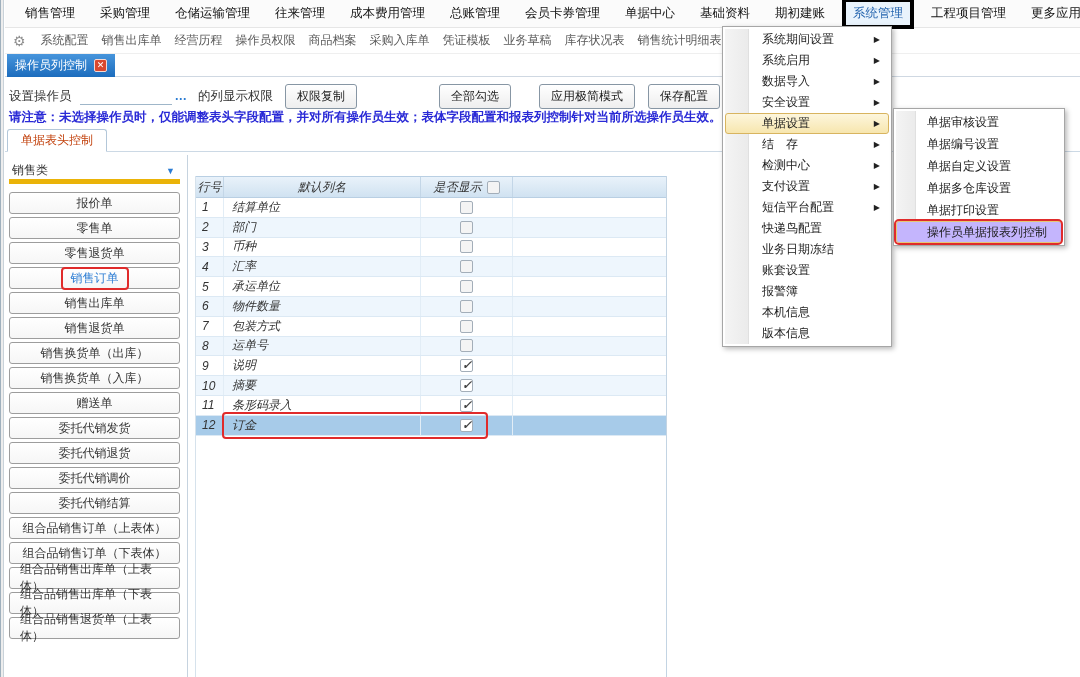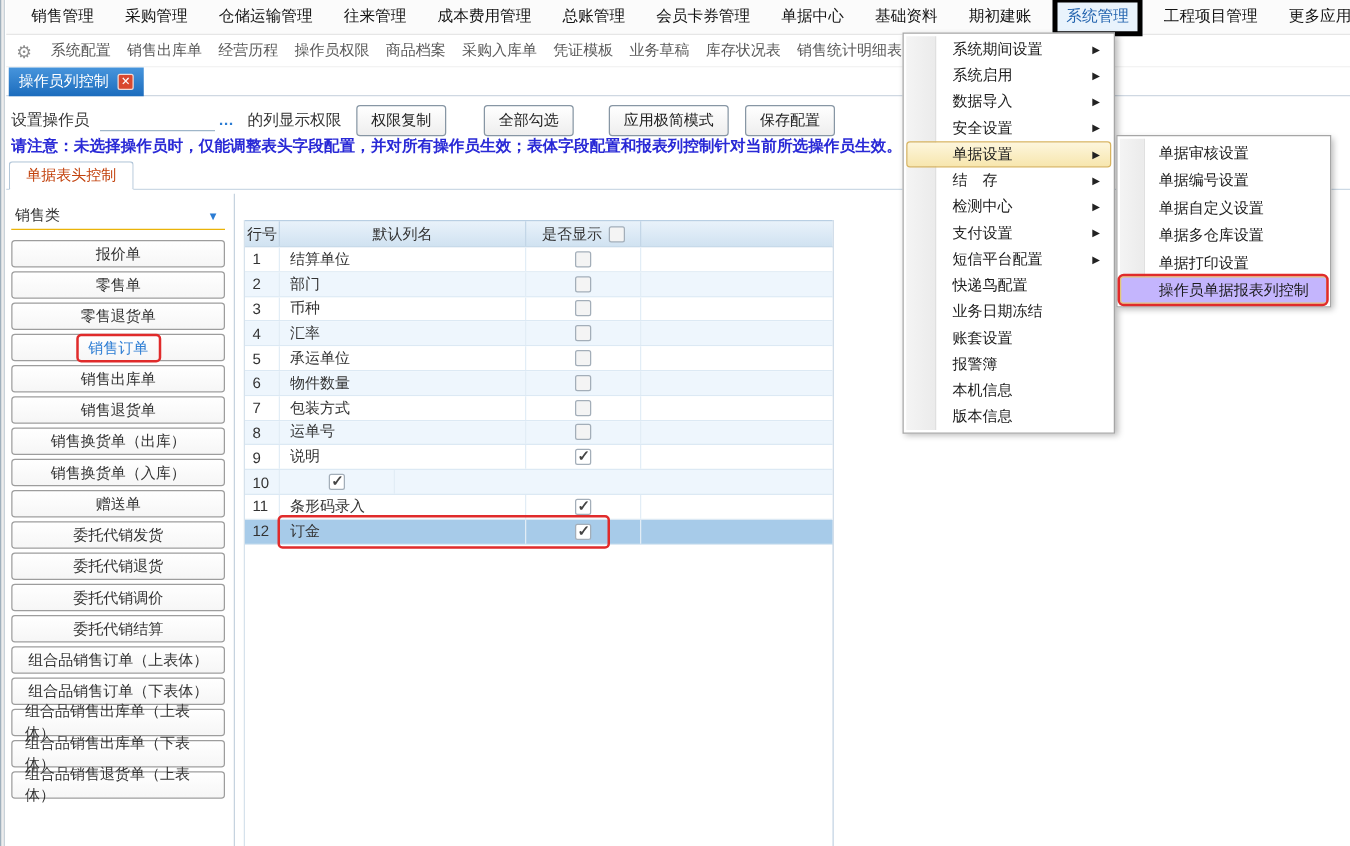--- a/index.html
+++ b/index.html
@@ -23,41 +23,41 @@
   .doc-tab { position:absolute; left:2px; top:0; height:23px; display:flex; align-items:center; gap:7px; padding:0 8px; background:linear-gradient(#4795dc,#1c6cbd); color:#fff; font-size:12px; }
   .close-box { width:13px; height:13px; border:1px solid #f4d9d4; border-radius:2px; background:#d9482f; color:#fff; font-size:9px; line-height:11px; text-align:center; cursor:pointer; }
 
   
   .settings { position:absolute; left:9px; top:84px; right:16px; height:24px; display:flex; align-items:center; font-size:12.5px; color:#333; }
   .settings .lbl { margin-right:8px; white-space:nowrap; }
   .op-input { width:92px; height:18px; border:none; border-bottom:1px solid #9fb6c9; font-size:12px; outline:none; background:transparent; }
   .dots { color:#2b7cd3; font-weight:bold; margin:0 10px 0 3px; letter-spacing:1px; cursor:pointer; }
   .btn { border:1px solid #8796a4; border-radius:3px; background:linear-gradient(#ffffff,#eeeeee); font-size:12px; color:#222; padding:3px 11px; white-space:nowrap; cursor:pointer; }
   .btn-copy { margin-left:4px; }
-  .btn-checkall { margin-left:30px; }
+  .btn-checkall { margin-left:82px; }
   .btn-simple { margin-left:28px; }
   .btn-save { margin-left:13px; }
 
   .notice { position:absolute; left:9px; top:109px; font-size:12.5px; font-weight:bold; color:#2929d6; white-space:nowrap; }
 
   
   .panel-line { position:absolute; left:5px; right:0; top:151px; height:1px; background:#ccd9e5; }
   .panel-tab { position:absolute; left:7px; top:129px; height:23px; z-index:2; display:flex; align-items:center; padding:0 13px; background:#fff; border:1px solid #b3c7d9; border-bottom:1px solid #fff; border-radius:3px 3px 0 0; color:#c2410c; font-size:12px; }
 
   
   .sidebar { position:absolute; left:9px; top:162px; width:171px; }
-  .cat-select { height:22px; display:flex; align-items:center; justify-content:space-between; padding:0 5px 0 3px; border-bottom:1px solid #eab308; font-size:12px; color:#333; margin-bottom:8px; cursor:pointer;text-align:right; }
+  .cat-select { height:22px; display:flex; align-items:center; justify-content:space-between; padding:0 5px 0 3px; border-bottom:5px solid #eab308; font-size:12px; color:#333; margin-bottom:8px; cursor:pointer;text-align:right; }
   .cat-select .caret { color:#2b7cd3; font-size:9px; }
   .sbtn { height:22px; margin-bottom:3px; border:1px solid #9d9d9d; border-radius:3px; background:linear-gradient(#ffffff,#f6f6f6); display:flex; align-items:center; justify-content:center; font-size:12px; color:#333; cursor:pointer; }
   .sbtn .slbl { padding:1px 8px; border:2px solid transparent; }
   .sbtn.selected .slbl { color:#2b7cd3; border:2px solid #e02b2b; border-radius:4px; }
   .side-sep { position:absolute; left:187px; top:155px; bottom:0; width:1px; background:#c6d3df; }
 
   
-  .grid { position:absolute; left:195px; top:176px; width:472px; bottom:0; border-left:1px solid #d6e2ec; border-right:1px solid #c3d4e3; background:#fff; }
+  .grid { position:absolute; left:195px; top:176px; width:472px; bottom:0; border-left:1px solid #d6e2ec; border-right:1px solid #c3d4e3; background:#fff;font-style:italic; }
   .thead { display:flex; height:22px; background:linear-gradient(#e9f2fa,#d0e2f1); border-top:1px solid #b9cfe3; border-bottom:1px solid #b9cfe3; }
   .th { display:flex; align-items:center; justify-content:center; font-size:12px; color:#333; border-right:1px solid #c3d6e7; gap:5px; }
   .th:last-child { border-right:none; }
   .c-no { width:28px; flex:none; }
   .c-name { width:197px; flex:none; }
   .c-chk { width:92px; flex:none; }
   .c-rest { flex:1; }
   .trow { display:flex; height:19.8px; align-items:center; border-bottom:1px solid #dce9f4; position:relative; background:#fff; }
   .trow:nth-child(even) { background:#eef6fd; }
   .trow.selected { background:#a7cbe9; }
@@ -276,20 +276,21 @@
       <div class="trow">
       <div class="td c-no">9</div>
       <div class="td c-name">说明</div>
       <div class="td c-chk">
         <span class="cbx checked"></span>
       </div>
       <div class="td c-rest"></div>
     </div>
       <div class="trow">
       <div class="td c-no">10</div>
+      <div class="td c-name">摘要</div>
       <div class="td c-chk">
         <span class="cbx checked"></span>
       </div>
       <div class="td c-rest"></div>
     </div>
       <div class="trow">
       <div class="td c-no">11</div>
       <div class="td c-name">条形码录入</div>
       <div class="td c-chk">
         <span class="cbx checked"></span>

